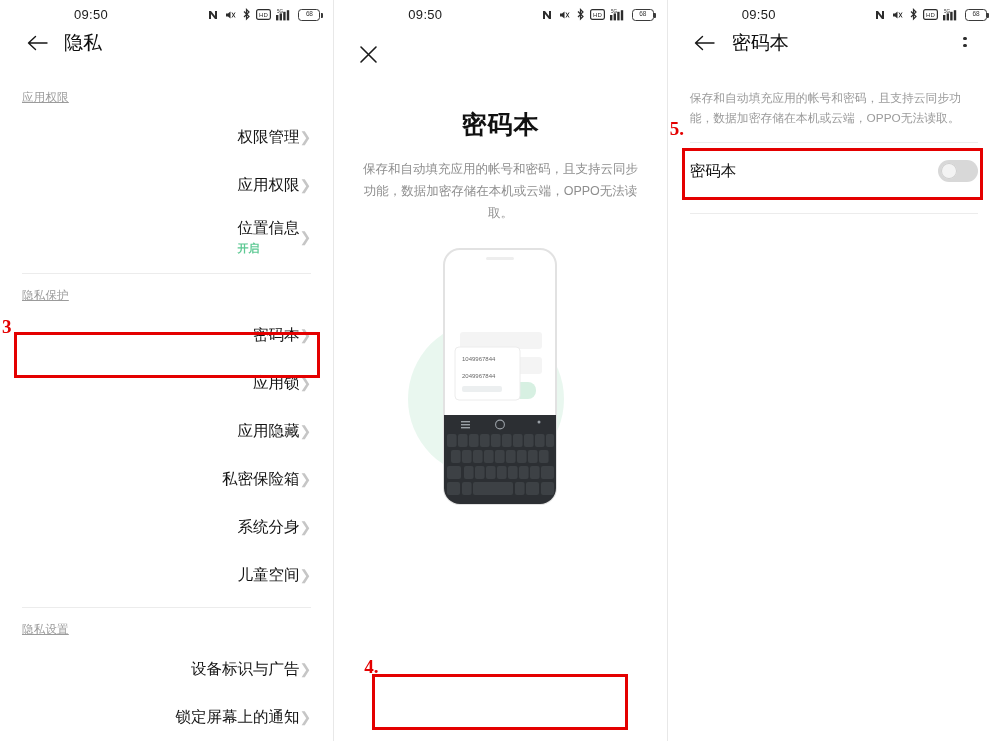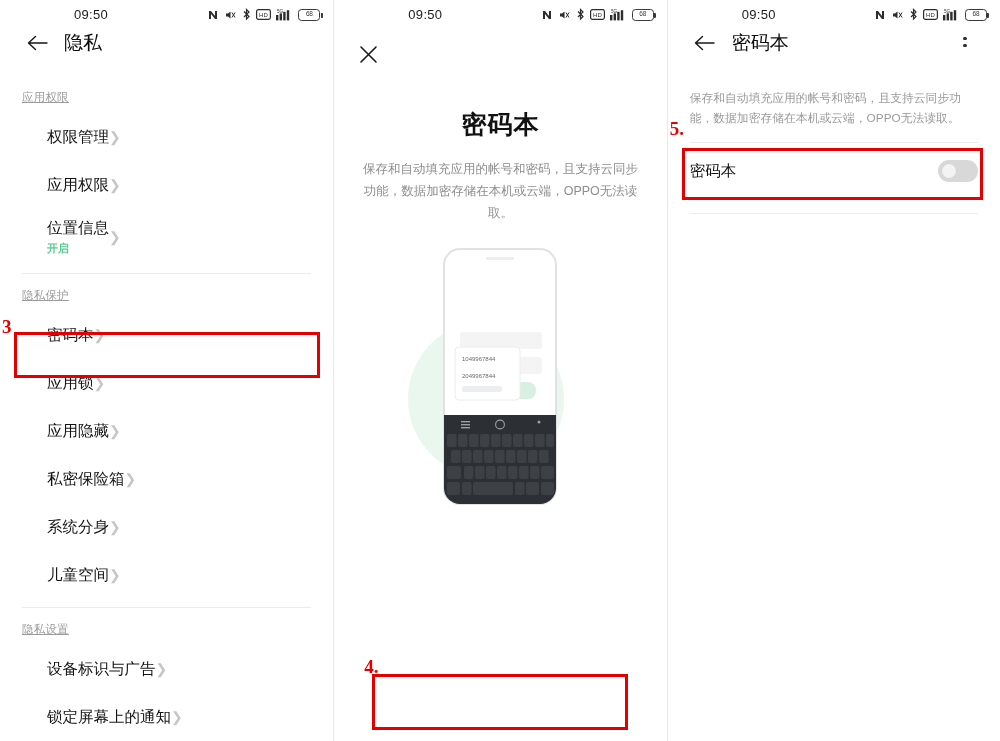--- a/index.html
+++ b/index.html
@@ -57,22 +57,22 @@
   .kebab i { width: 3.2px; height: 3.2px; border-radius: 50%; background: #2c2c2c; display: block; }
 
   
   .group-label {
     font-size: 11.5px; color: #9b9b9b; padding: 12px 22px 8px 22px;
     letter-spacing: .2px;
     text-decoration: underline;
   }
   .list { padding: 0 0; }
   .row {
-    display: flex; align-items: center; justify-content: flex-start;
-    padding: 0 22px; height: 48px; position: relative; margin-left: 25px;
+    display: flex; align-items: center; justify-content: flex-end;
+    padding: 0 22px; height: 48px; position: relative;
   }
   .row.tall { height: 56px; align-items: center; }
   .row .rlabel { font-size: 15.5px; color: #141414; line-height: 1.25; }
   .row .rsub { font-size: 11px; color: #5ec994; margin-top: 3px; font-weight: bold; }
   .row .lcol { display: flex; flex-direction: column; justify-content: center; }
   .chev { color: #c6c6c6; font-size: 14px; line-height: 1; }
   .divider { height: 1px; background: #ececec; margin: 8px 22px 2px 22px; }
 
   
   .closebar { height: 48px; display: flex; align-items: center; padding: 0 22px; }

